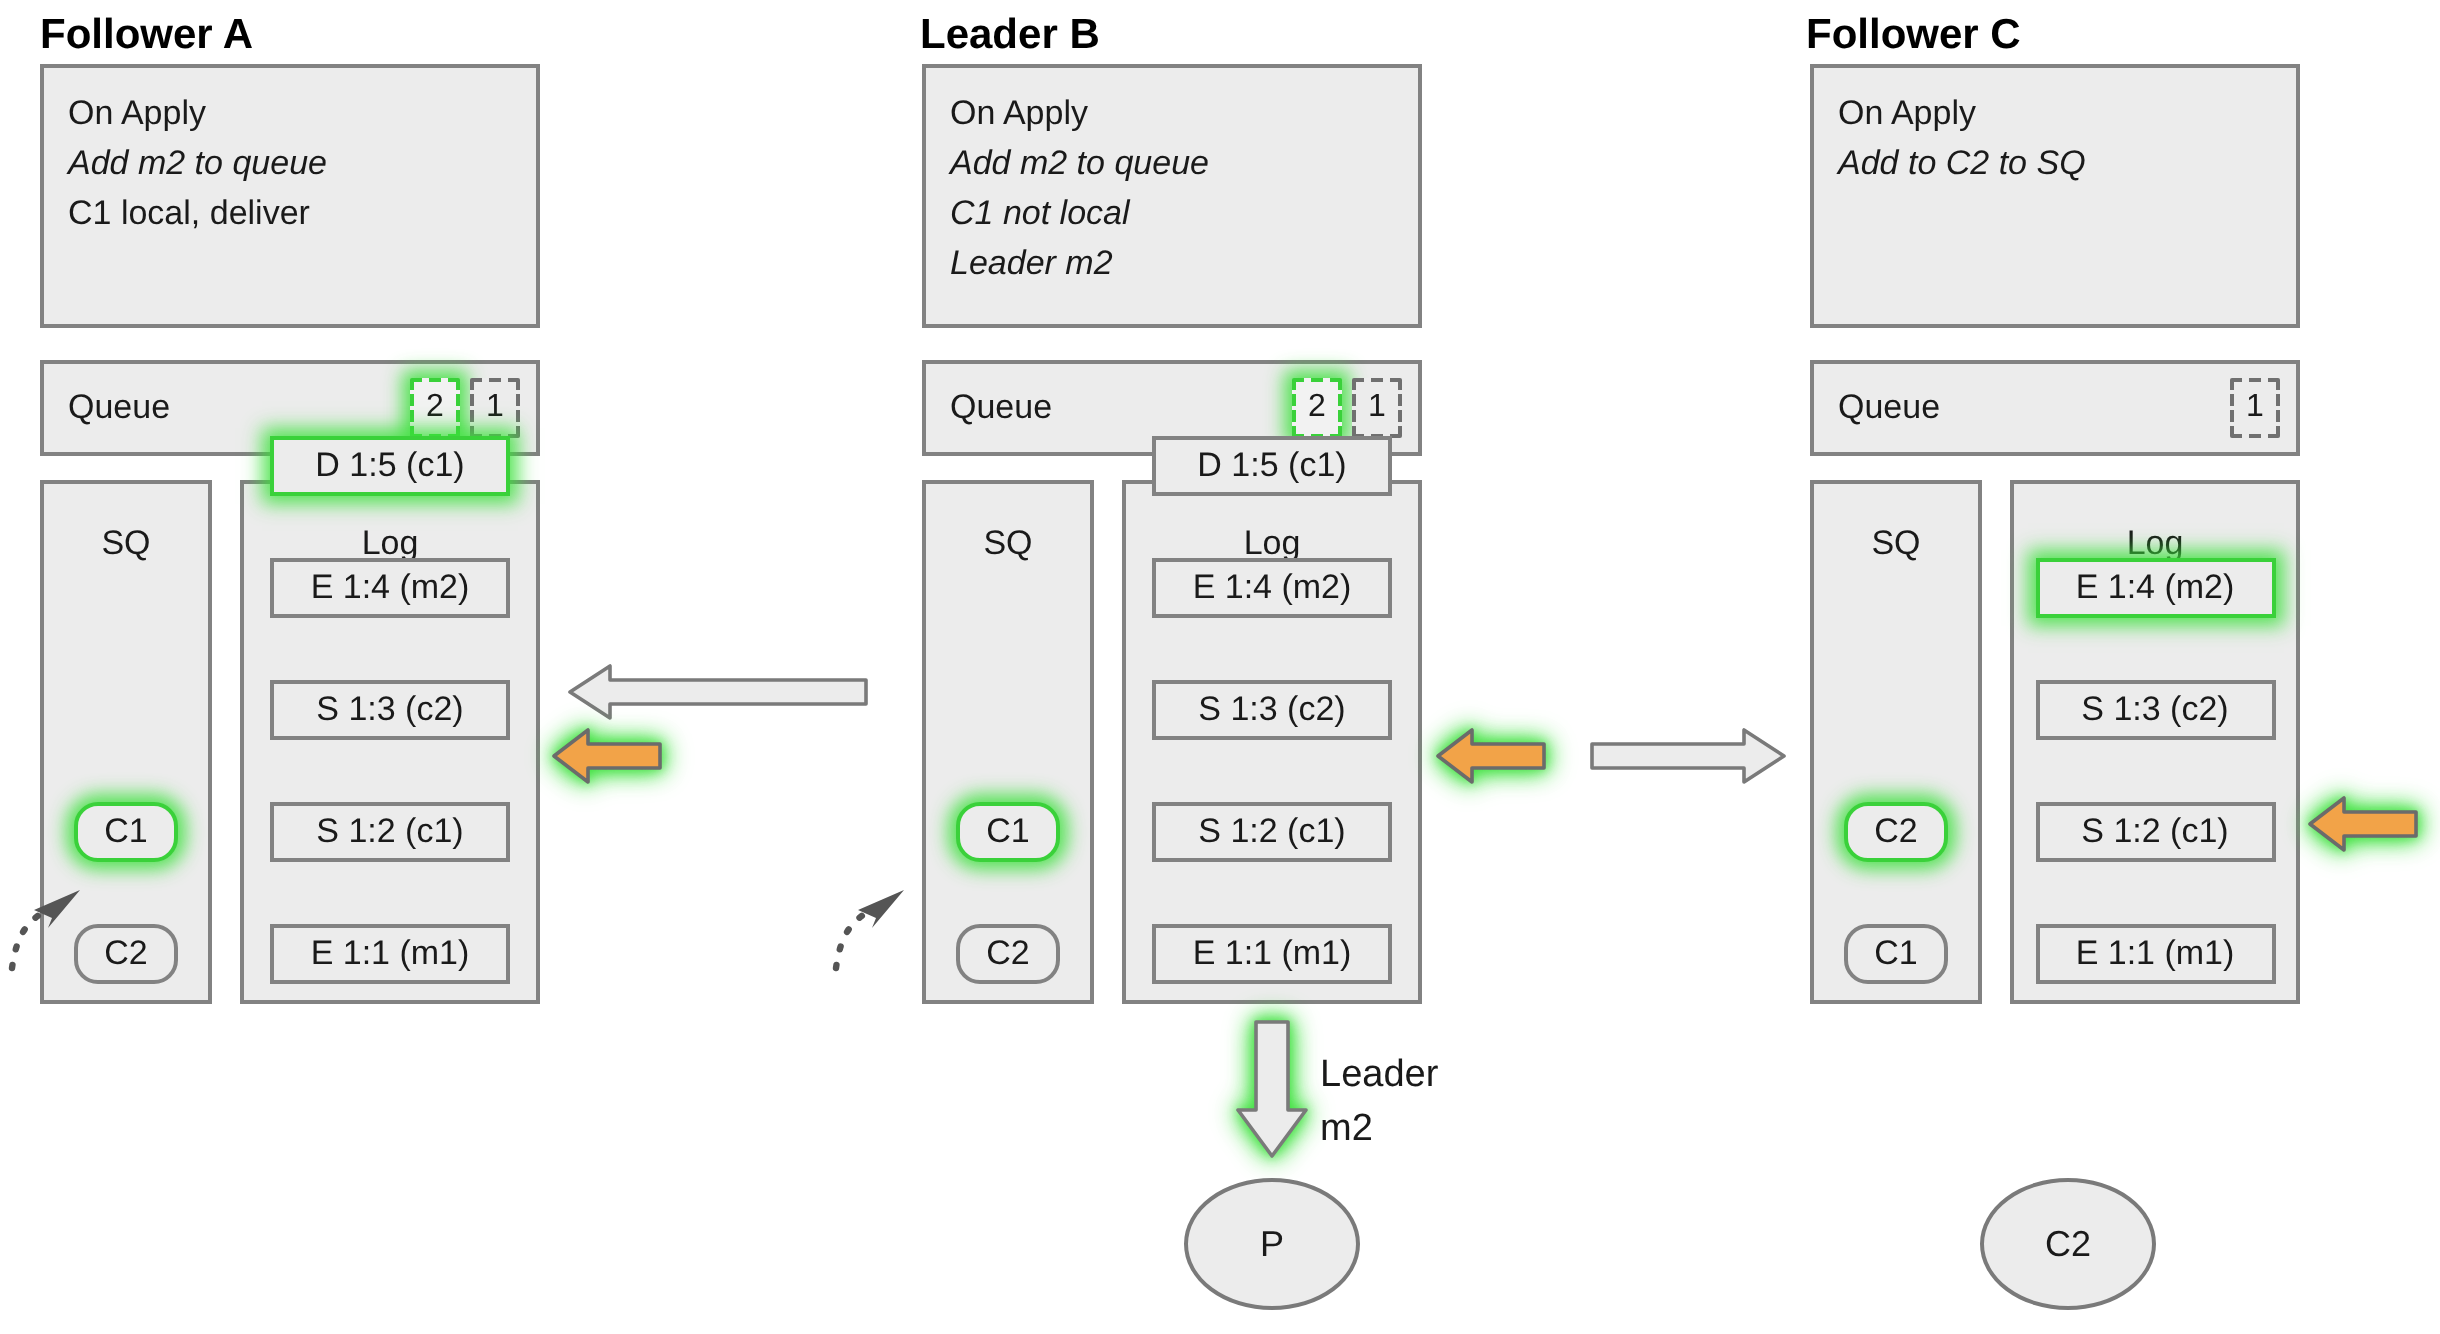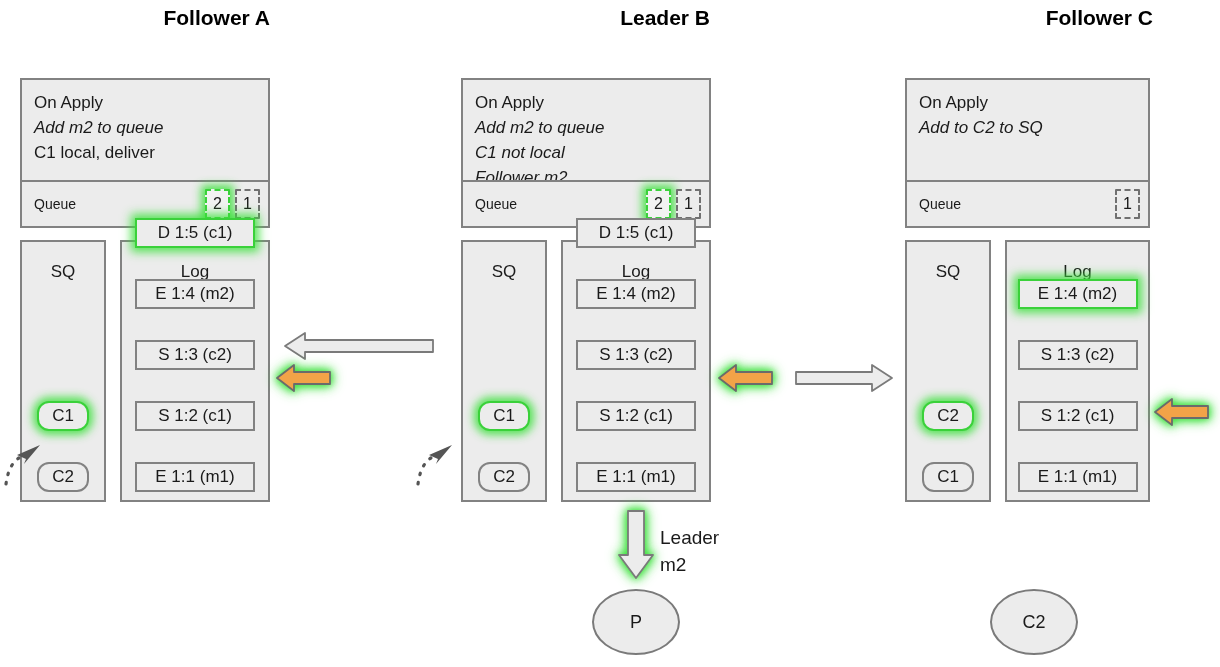--- a/index.html
+++ b/index.html
@@ -6,38 +6,38 @@
   body{
     width:1220px;height:667px;position:relative;overflow:hidden;
     font-family:"Liberation Sans","DejaVu Sans",sans-serif;
     color:#111111;
   }
   .stage{position:absolute;left:0;top:0;width:1220px;height:667px;}
 
   
   .col-title{
     position:absolute;font-size:21px;font-weight:bold;color:#000;
-    text-align:right;white-space:nowrap;
+    text-align:left;white-space:nowrap;
   }
 
   
   .panel{
     position:absolute;background:#ececec;border:2px solid #828282;
     box-sizing:border-box;
   }
 
   
-  .note{padding:10px 12px 12px 12px;margin-top:46px;}
+  .note{padding:10px 12px 12px 12px;}
   .note .ln{font-size:17px;line-height:25px;white-space:nowrap;color:#1a1a1a;}
   .note .ln.it{font-style:italic;}
 
   
   .queue-label{
     position:absolute;left:12px;top:50%;transform:translateY(-50%);
-    font-size:14px;color:#1a1a1a;white-space:nowrap;text-align:center;
+    font-size:17px;color:#1a1a1a;white-space:nowrap;text-align:center;
   }
   .qslots{
     position:absolute;right:8px;top:50%;transform:translateY(-50%);
     display:flex;gap:5px;
   }
   .qslot{
     width:25px;height:30px;border:2px dashed #707070;background:#ececec;
     box-sizing:border-box;display:flex;align-items:center;justify-content:center;
     font-size:16px;color:#1a1a1a;border-radius:1px;
   }
@@ -130,21 +130,21 @@
 
   <svg class="dotted" style="left:0px;top:418px;" width="46" height="70" viewBox="0 0 46 70">
     <path d="M6 66 C8 52 12 42 26 36" fill="none" stroke="#555" stroke-width="3.2" stroke-linecap="round" stroke-dasharray="1.5 8"></path>
     <polygon points="40,27 17,37 26,41 24,46" fill="#555"></polygon>
   </svg>
 
   <div class="panel note" style="left:461px;top:32px;width:250px;height:132px;">
     <div class="ln">On Apply</div>
     <div class="ln it">Add m2 to queue</div>
     <div class="ln it">C1 not local</div>
-    <div class="ln it">Follower m2</div>
+    <div class="ln it">Leader m2</div>
   </div>
 
   <div class="panel" style="left:461px;top:180px;width:250px;height:48px;">
     <div class="queue-label">Queue</div>
     <div class="qslots">
       <div class="qslot hl">2</div>
       <div class="qslot">1</div>
     </div>
   </div>
 

